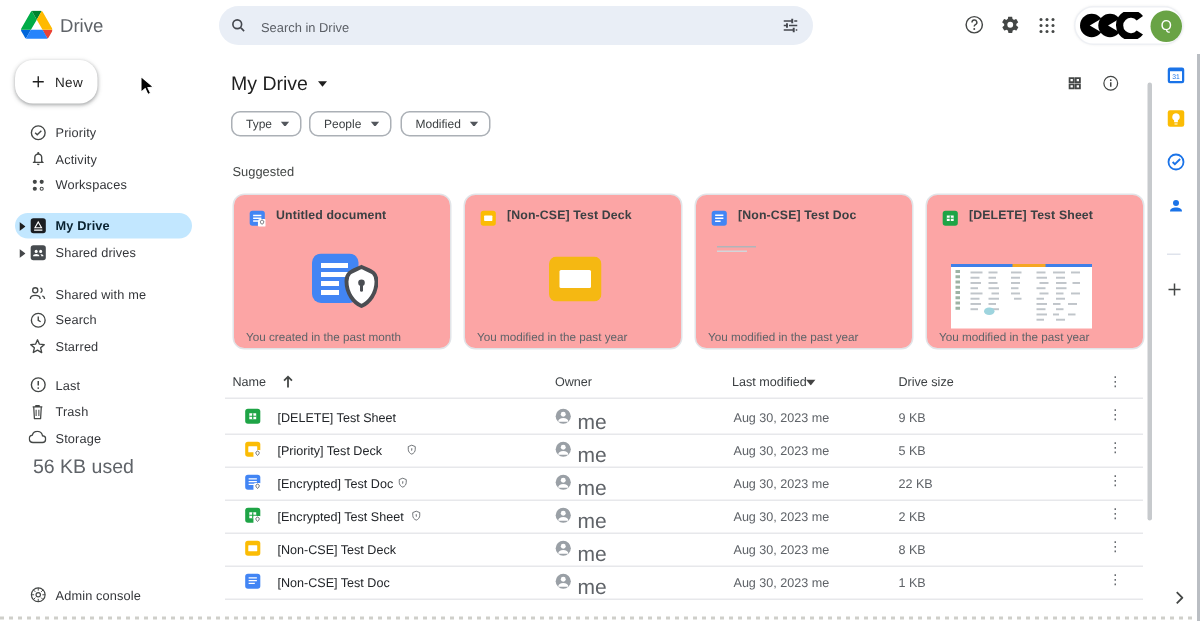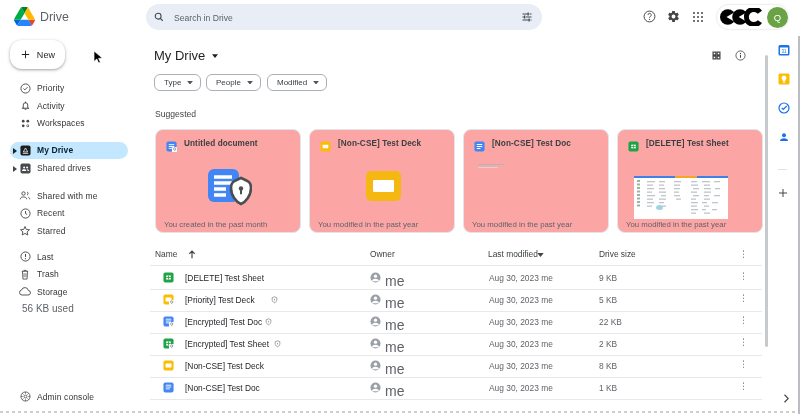--- a/index.html
+++ b/index.html
@@ -143,21 +143,21 @@
     </span>
     <span class="tx">Shared with me</span>
   </div>
 <div class="srow" style="top:204.5px">
     <span class="ic">
       <svg width="11" height="11" viewBox="0 0 24 24" fill="none" stroke="#444746" stroke-width="2">
         <circle cx="12" cy="12" r="10"></circle>
         <path d="M12 6.5V12l3.5 2.2"></path>
       </svg>
     </span>
-    <span class="tx">Recent</span>
+    <span class="tx">Search</span>
   </div>
 <div class="srow" style="top:222px">
     <span class="ic">
       <svg width="12" height="12" viewBox="0 0 24 24" fill="none" stroke="#444746" stroke-width="1.8">
         <path d="m12 3 2.6 5.9 6.4.6-4.8 4.3 1.4 6.3L12 16.8 6.4 20l1.4-6.3L3 9.5l6.4-.6z" stroke-linejoin="round"></path>
       </svg>
     </span>
     <span class="tx">Starred</span>
   </div>
 <div class="srow" style="top:248px">
@@ -180,21 +180,21 @@
     <span class="tx">Trash</span>
   </div>
 <div class="srow" style="top:283px">
     <span class="ic">
       <svg width="12" height="9" viewBox="0 0 24 16" fill="none" stroke="#444746" stroke-width="1.8">
         <path d="M6 15a5 5 0 0 1-.9-9.9A7 7 0 0 1 18.7 6 4.5 4.5 0 0 1 18 15z"></path>
       </svg>
     </span>
     <span class="tx">Storage</span>
   </div>
-<div class="a" style="left:22px;top:303px;font-size:10px;color:#5f6368">56 KB used</div>
+<div class="a" style="left:22px;top:303px;font-size:13px;color:#5f6368">56 KB used</div>
 <div class="srow" style="top:388px">
     <span class="ic">
       <svg width="11" height="11" viewBox="0 0 24 24" fill="none" stroke="#444746" stroke-width="1.7">
         <circle cx="12" cy="12" r="10"></circle>
         <circle cx="12" cy="12" r="3.2"></circle>
         <path d="M12 2v4M12 18v4M2 12h4M18 12h4M4.9 4.9l2.9 2.9M16.2 16.2l2.9 2.9M19.1 4.9l-2.9 2.9M7.8 16.2l-2.9 2.9" stroke-width="1.4"></path>
       </svg>
     </span>
     <span class="tx">Admin console</span>
   </div>

